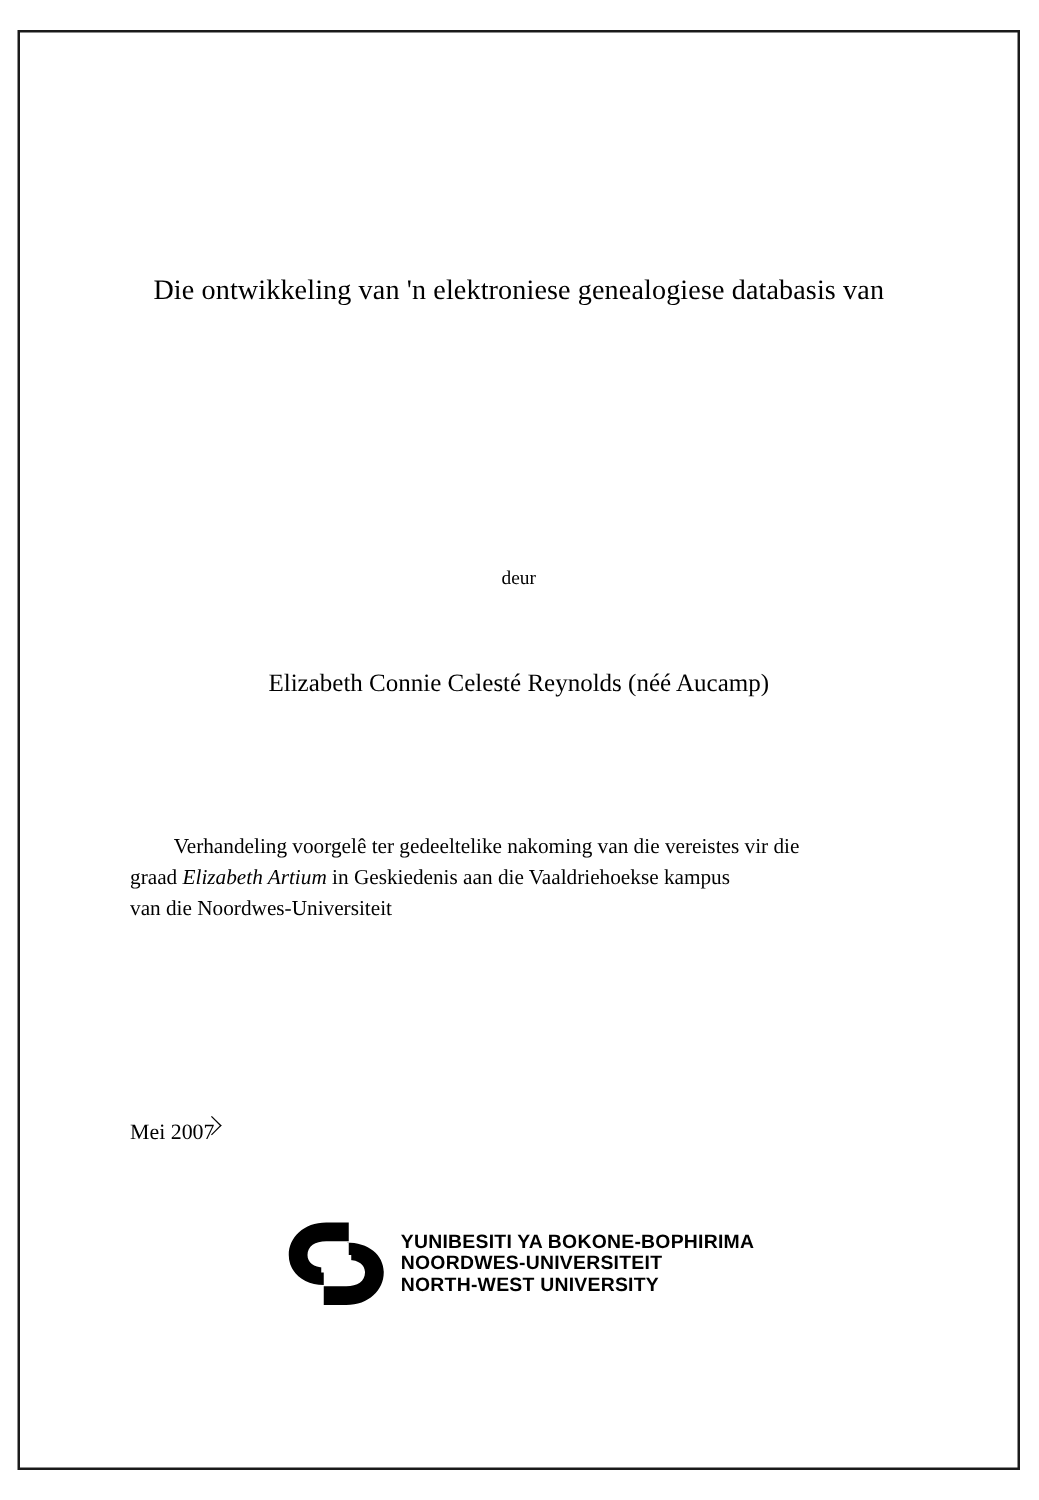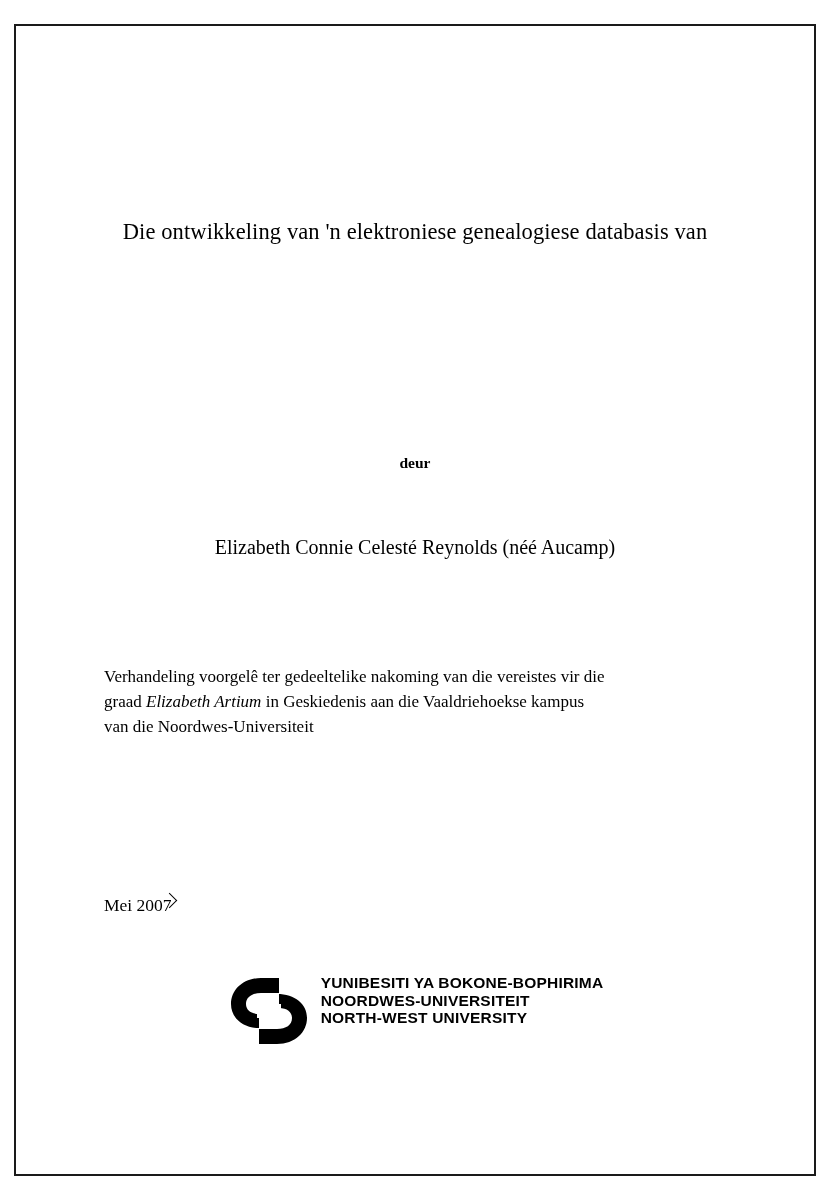--- a/index.html
+++ b/index.html
@@ -50,40 +50,40 @@
     line-height: 46px;
     white-space: nowrap;
   }
   .byword {
     position: absolute;
     top: 430px;
     left: 0;
     width: 680px;
     text-align: center;
     font-size: 15.5px;
-    font-weight: bold;
   }
   .author {
     position: absolute;
     top: 512px;
     left: 0;
     width: 680px;
     text-align: center;
     font-size: 20px;
   }
   .statement {
     position: absolute;
     top: 640px;
     left: 29px;
     width: 600px;
     font-size: 17px;
     line-height: 25px;
   }
   .statement .just {
     text-align: justify;
+    margin-left: 35px;
   }
   .statement em {
     font-style: italic;
   }
   .supervisor {
     position: absolute;
     top: 868px;
     left: 29px;
     width: 500px;
     font-size: 17.5px;
@@ -103,20 +103,21 @@
     border-right: 1.5px solid #000;
     transform: rotate(45deg);
   }
   .logo-wrap {
     position: absolute;
     top: 950px;
     left: 0;
     width: 680px;
     display: flex;
     justify-content: center;
+    align-items: center;
   }
   .logo-mark {
     width: 84px;
     height: 74px;
     margin-right: 10px;
     flex: none;
   }
   .logo-text {
     font-family: "Liberation Sans", sans-serif;
     font-size: 15.5px;

